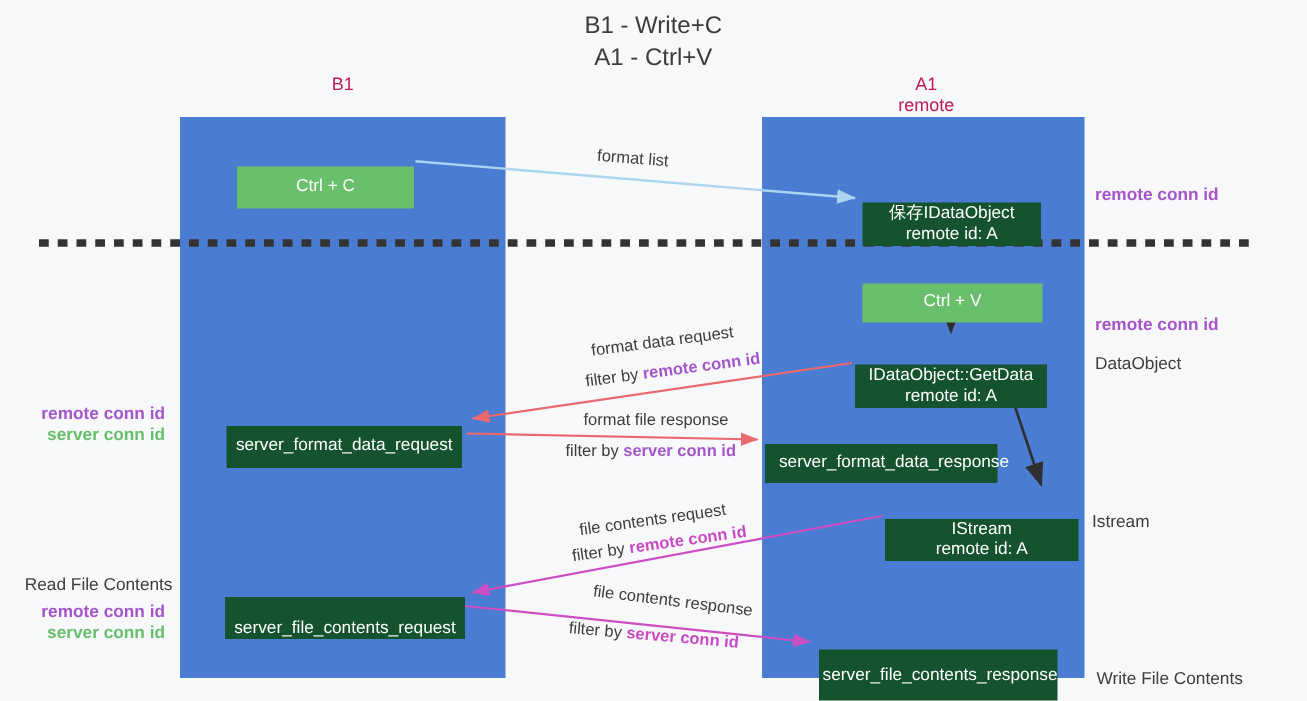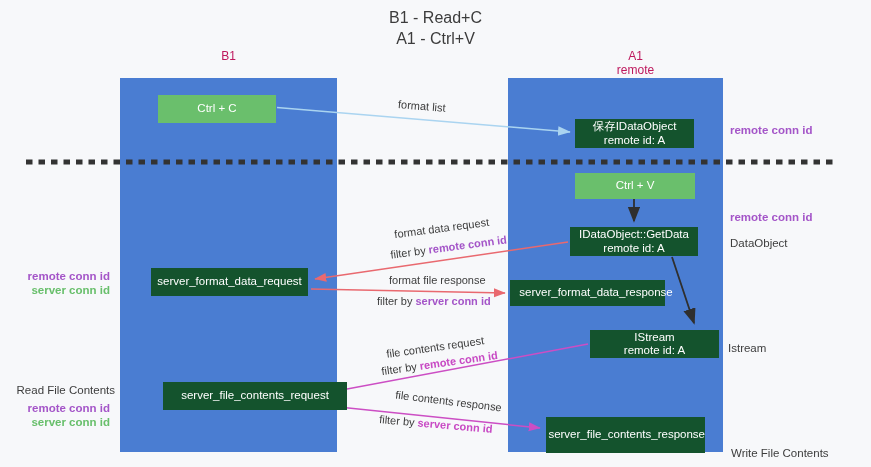--- a/index.html
+++ b/index.html
@@ -13,47 +13,47 @@
   
   .title{left:0;top:7px;width:871px;text-align:center;font-size:16px;line-height:21px;color:#3c3c3c;}
   
   .lane-header{top:49px;text-align:center;font-size:12px;line-height:14px;color:#be185d;}
   
   .lane{top:78px;height:374px;background:#4a7dd2;}
   .lane-left{left:120px;width:217px;}
   .lane-right{left:508px;width:215px;}
   
   .node{display:flex;flex-direction:column;align-items:center;justify-content:center;
-        color:#fff;font-size:11.5px;line-height:13.5px;text-align:center;box-sizing:border-box;}
+        color:#fff;font-size:11.5px;line-height:13.5px;text-align:center;box-sizing:border-box;margin-top:16px;}
   .green{background:#6abf6c;}
   .orange{background:#14532d;}
   
   .ann{font-size:11.5px;line-height:13px;}
   .purple{color:#a455c8;font-weight:bold;}
   .magenta{color:#c84ac4;font-weight:bold;}
   .greentxt{color:#68bf6b;font-weight:bold;}
   .dark{color:#3d3d3d;}
   .r-align{text-align:right;}
   
   .edge-label{font-size:11px;line-height:13px;white-space:nowrap;color:#3d3d3d;}
   .edge-label .sp{margin-right:3px;}
   svg.layer{position:absolute;left:0;top:0;pointer-events:none;}
 </style>
 </head>
 <body>
 
 <div class="abs title">
-  <div>B1 - Read+C</div>
+  <div>B1 - Write+C</div>
   <div>A1 - Ctrl+V</div>
 </div>
 
 <div class="abs lane-header" style="left:120px;width:217px;">
   <div>B1</div>
 </div>
-<div class="abs lane-header" style="left:528px;width:215px;">
+<div class="abs lane-header" style="left:510px;width:215px;">
   <div>A1</div>
   <div>remote</div>
 </div>
 
 <div class="abs lane lane-left"></div>
 <div class="abs lane lane-right"></div>
 
 <svg class="layer" width="871" height="467" viewBox="0 0 871 467">
   <defs>
     <marker id="m-blue" markerWidth="9" markerHeight="8" refX="7.5" refY="3" orient="auto">
@@ -111,21 +111,21 @@
 
 <div class="abs node orange" style="left:510px;top:280px;width:155px;height:26px;padding-left:17px;">
   <span>server_format_data_response</span>
 </div>
 
 <div class="abs node orange" style="left:590px;top:330px;width:129px;height:28px;">
   <span>IStream</span>
   <span>remote id: A</span>
 </div>
 
-<div class="abs node orange" style="left:163px;top:382px;width:184px;height:28px;">
+<div class="abs node orange" style="left:150px;top:382px;width:160px;height:28px;justify-content:flex-end;">
   <span>server_file_contents_request</span>
 </div>
 
 <div class="abs node orange" style="left:546px;top:417px;width:159px;height:36px;align-items:flex-end;">
   <span>server_file_contents_response</span>
 </div>
 
 <div class="abs edge-label" style="left:398px;top:100px;transform:rotate(4.5deg);">format list</div>
 
 <div class="abs edge-label" style="left:394px;top:222px;transform:rotate(-7.5deg);">format data request</div>

